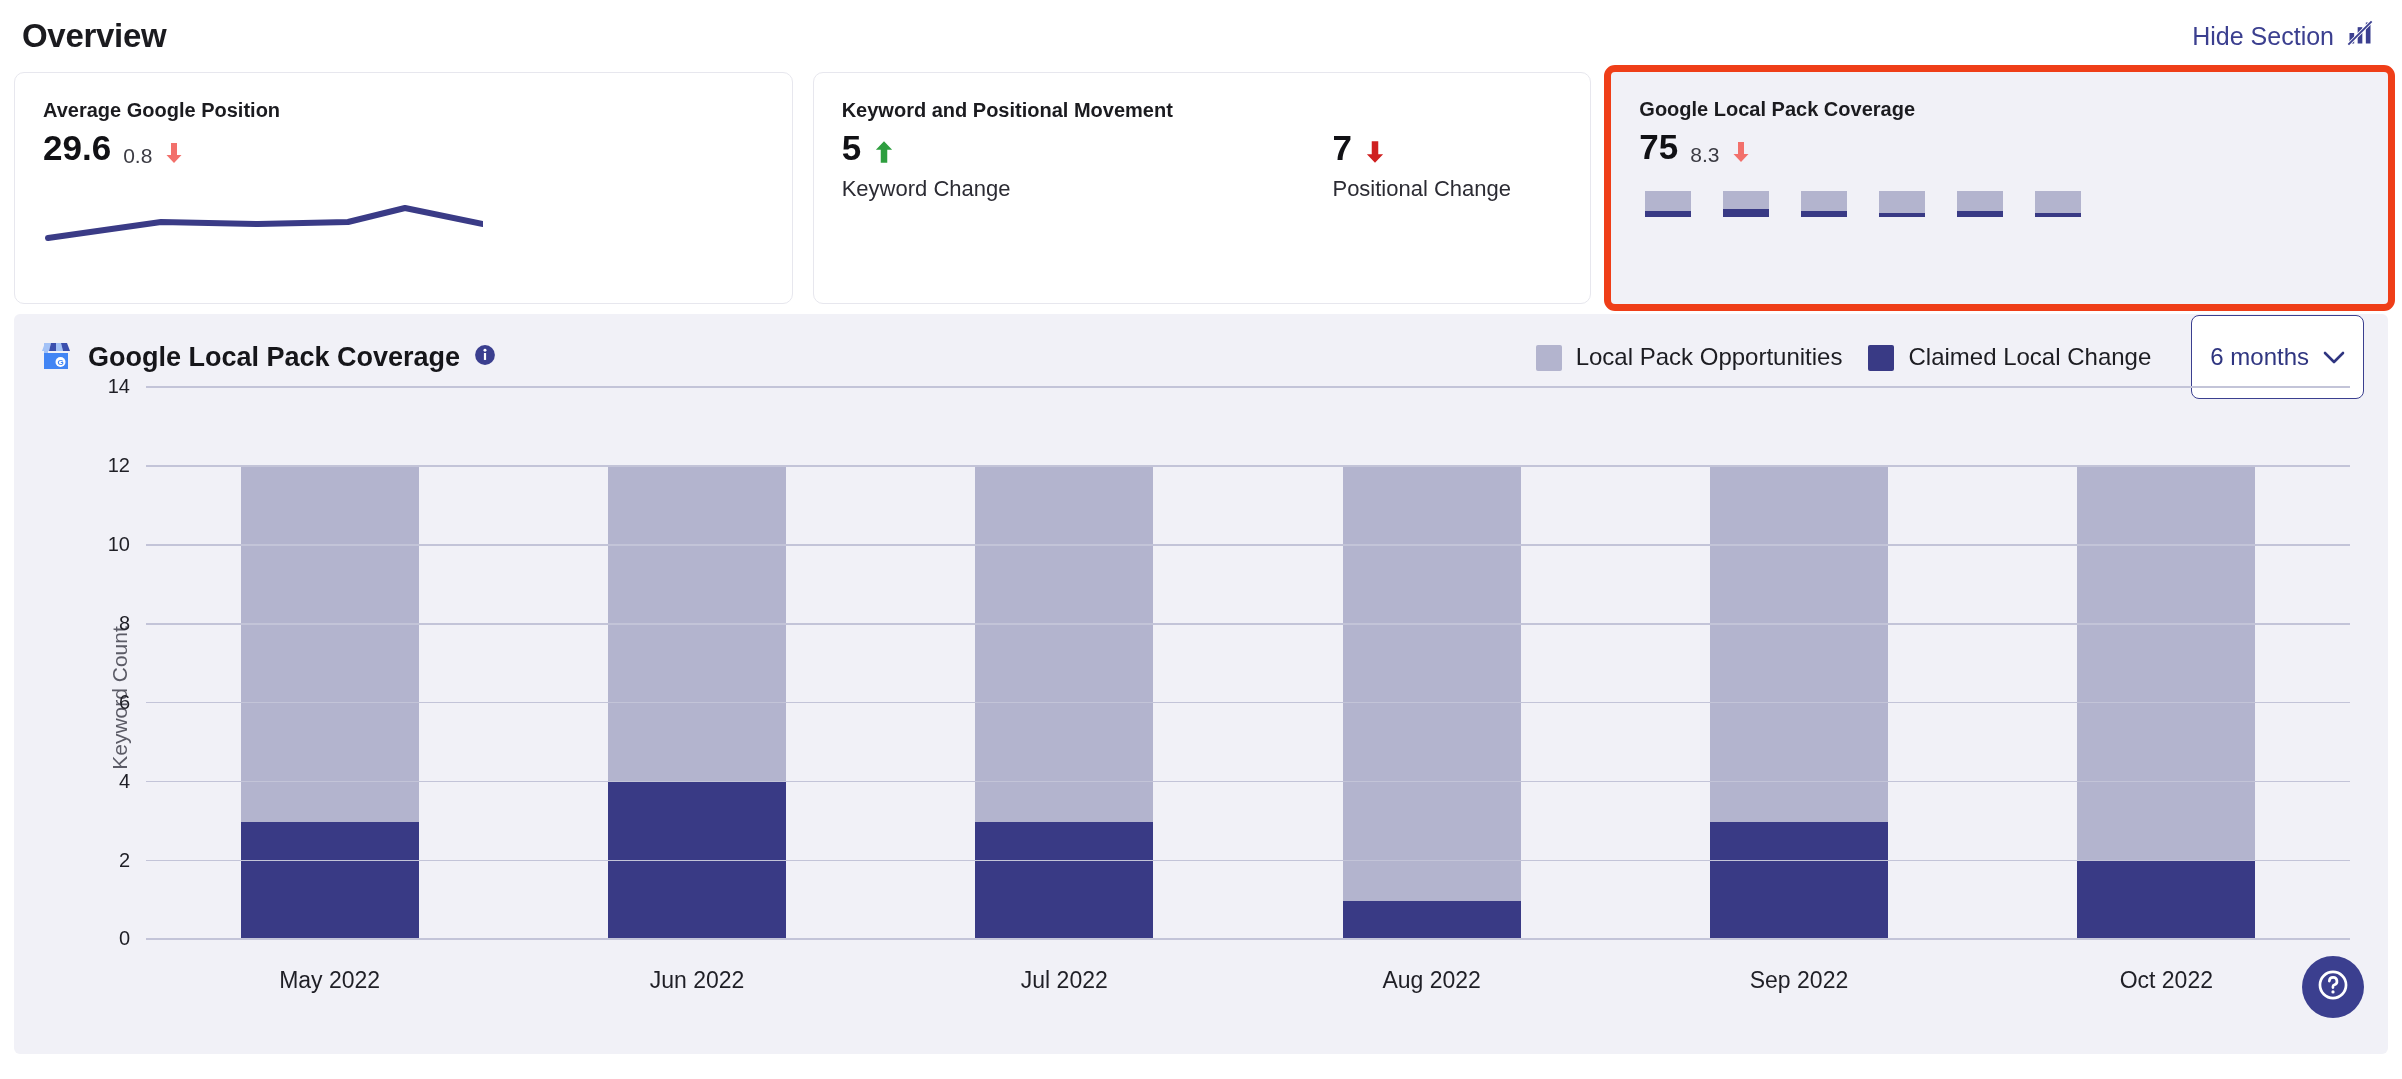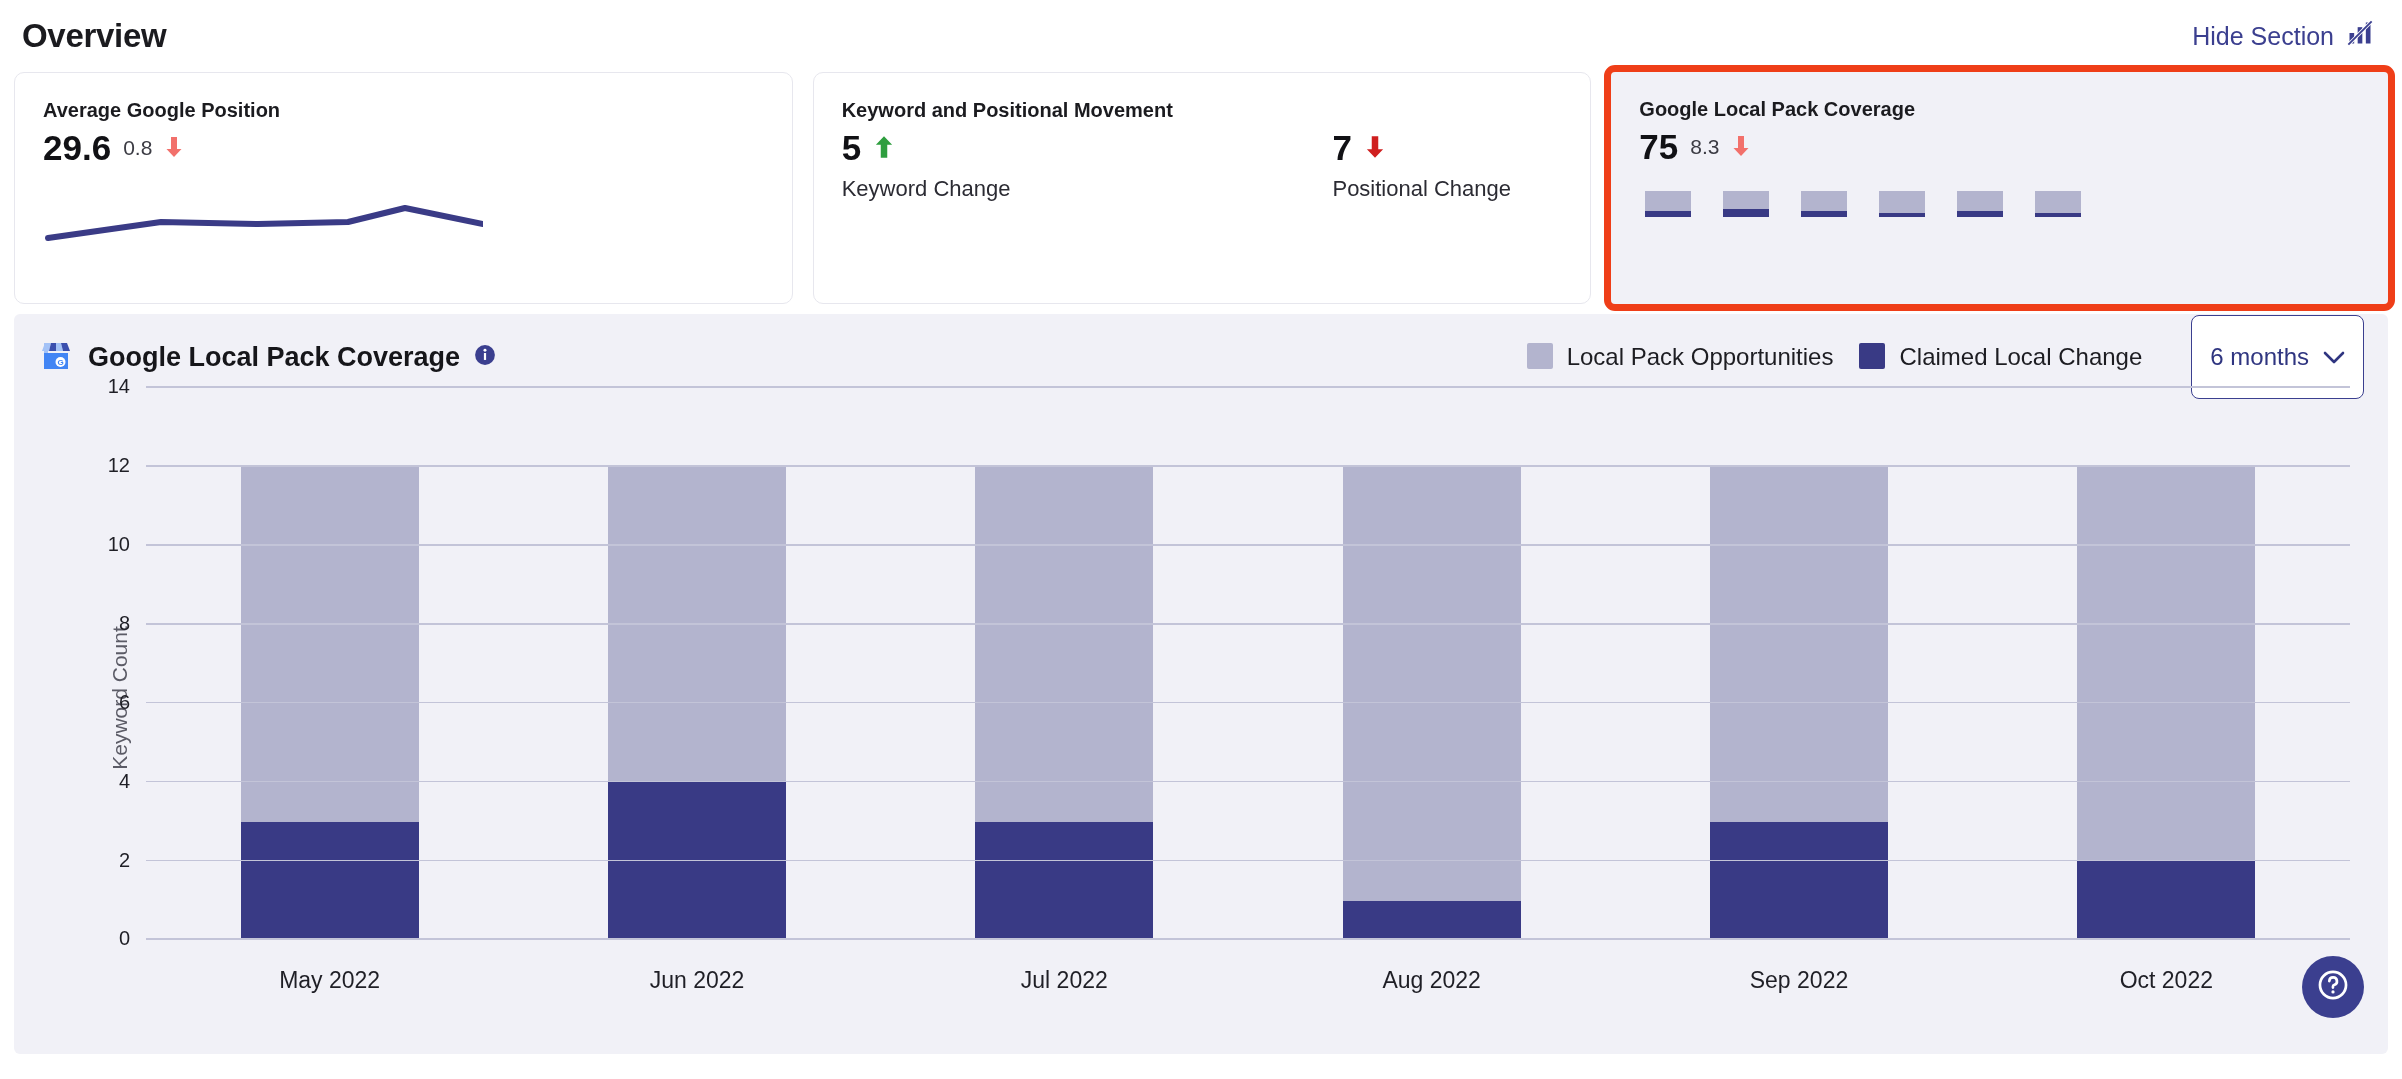--- a/index.html
+++ b/index.html
@@ -63,21 +63,21 @@
   }
   .kpi-card-title {
     font-size: 20px;
     font-weight: 700;
     color: #1b1b1f;
     margin-bottom: 6px;
   }
   .kpi-metrics { display: flex; align-items: flex-start; gap: 0; }
   .kpi-metric { display: flex; flex-direction: column; }
   .kpi-metric.second { margin-left: 322px; }
-  .kpi-value-row { display: flex; align-items: center; gap: 12px; }
+  .kpi-value-row { display: flex; align-items: flex-end; gap: 12px; }
   .kpi-value {
     font-size: 35px;
     font-weight: 700;
     color: #111115;
     line-height: 1.15;
   }
   .kpi-delta {
     font-size: 21px;
     color: #3c3c44;
     font-weight: 400;
@@ -130,35 +130,35 @@
   .chart-title-group { display: flex; align-items: center; gap: 14px; }
   .gbp-icon { flex: 0 0 auto; display: block; }
   .chart-title {
     font-size: 27px;
     font-weight: 700;
     color: #16161a;
   }
   .info-icon { display: block; }
 
   .chart-controls { display: flex; align-items: center; gap: 26px; }
-  .legend-item { display: flex; align-items: flex-start; gap: 14px; }
+  .legend-item { display: flex; align-items: flex-end; gap: 14px; }
   .legend-swatch { width: 26px; height: 26px; border-radius: 2px; }
   .legend-label { font-size: 24px; color: #1d1d22; }
   .range-select {
     border: 1.5px solid #3b3f8f;
     border-radius: 8px;
     color: #2f3580;
     font-size: 24px;
     padding: 27px 18px;
     display: flex;
     align-items: center;
     gap: 14px;
     background: #ffffff;
     cursor: pointer;
-    margin-left: 23px;
+    margin-left: 14px;
   }
 
   
   .plot-area {
     position: relative;
     height: 620px;
     margin-top: 4px;
   }
   .y-axis-title {
     position: absolute;

